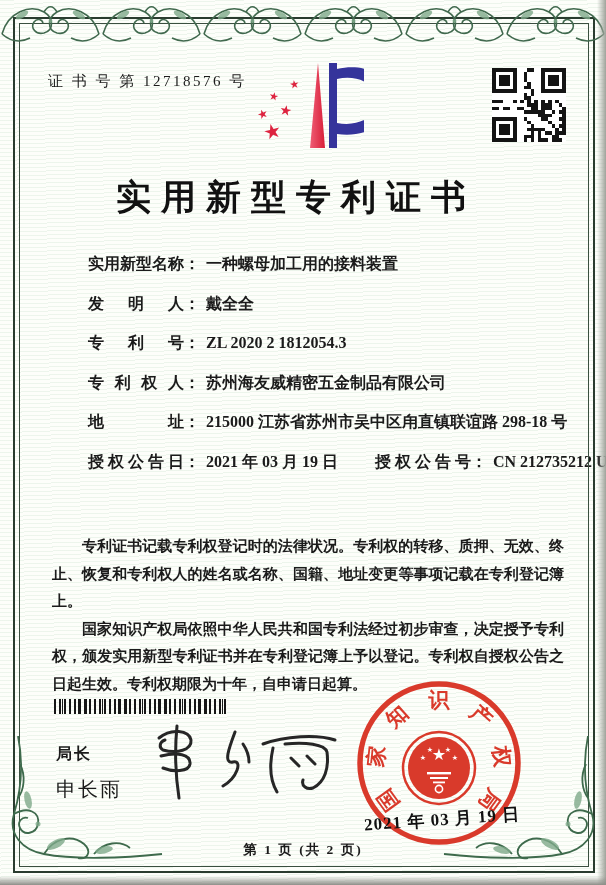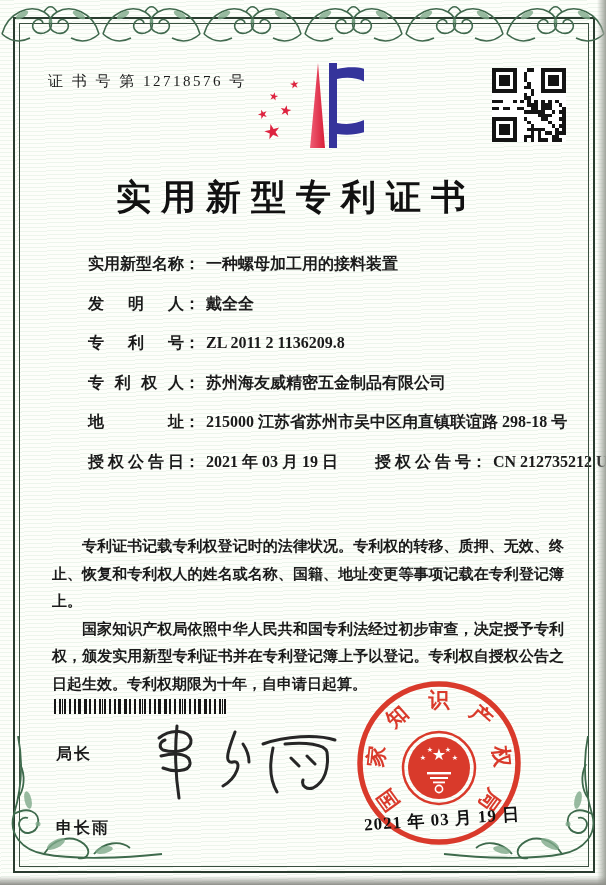--- a/index.html
+++ b/index.html
@@ -42,21 +42,21 @@
   
   .body-text{position:absolute;left:52px;right:42px;top:533px;font-size:15px;line-height:27.5px;font-weight:600;text-align:justify;}
   .body-text p{margin:0;text-indent:2em;}
   
   .barcode{position:absolute;left:54px;top:699px;width:172px;height:15px;
     background-image:
       repeating-linear-gradient(90deg,#161616 0 2px,transparent 2px 5px),
       repeating-linear-gradient(90deg,#161616 0 1px,transparent 1px 8px);
   }
   .officer-title{position:absolute;left:56px;top:744px;font-size:16px;font-weight:700;letter-spacing:2px;}
-  .officer-name{position:absolute;left:56px;top:818px;font-size:16px;font-weight:700;letter-spacing:2px;}
+  .officer-name{position:absolute;left:56px;top:776px;font-size:20px;font-weight:400;letter-spacing:2px;}
   .signature{position:absolute;left:135px;top:720px;width:215px;height:85px;}
   .sig-stroke{fill:none;stroke:#262626;stroke-width:3px;stroke-linecap:round;stroke-linejoin:round;}
   .seal{position:absolute;left:352px;top:676px;width:174px;height:174px;z-index:3;}
   .seal-char{font-size:21px;font-weight:700;fill:#d93a2b;font-family:"DejaVu Serif",serif;}
   .seal-emblem-star{font-family:"DejaVu Sans",sans-serif;fill:#fff;}
   .seal-date{position:absolute;left:364px;top:808px;font-size:17px;font-weight:700;letter-spacing:1px;color:#111;transform:rotate(-4deg);z-index:4;}
   .page-footer{position:absolute;left:0;right:0;top:841px;text-align:center;font-size:13.5px;font-weight:600;letter-spacing:2px;}
   
   .edge-right{position:absolute;right:0;top:0;width:9px;height:100%;background:linear-gradient(90deg,rgba(0,0,0,0),#9fa39b);z-index:5;}
   .edge-bottom{position:absolute;left:0;bottom:0;width:100%;height:9px;background:linear-gradient(180deg,rgba(0,0,0,0),#8e8f89);z-index:5;}
@@ -248,21 +248,21 @@
   <div class="doc-title">实用新型专利证书</div>
 
   <div class="fields">
     <div class="field-row">
       <span class="flabel">实用新型名称</span><span class="fcolon">：</span><span>一种螺母加工用的接料装置</span>
     </div>
     <div class="field-row">
       <span class="flabel">发明人</span><span class="fcolon">：</span><span>戴全全</span>
     </div>
     <div class="field-row">
-      <span class="flabel">专利号</span><span class="fcolon">：</span><span>ZL 2011 2 1136209.8</span>
+      <span class="flabel">专利号</span><span class="fcolon">：</span><span>ZL 2020 2 1812054.3</span>
     </div>
     <div class="field-row">
       <span class="flabel">专利权人</span><span class="fcolon">：</span><span>苏州海友威精密五金制品有限公司</span>
     </div>
     <div class="field-row">
       <span class="flabel">地址</span><span class="fcolon">：</span><span>215000  江苏省苏州市吴中区甪直镇联谊路 298-18 号</span>
     </div>
     <div class="field-row">
       <span class="flabel">授权公告日</span><span class="fcolon">：</span><span>2021 年 03 月 19 日</span><span class="flabel grant-second">授权公告号</span><span class="fcolon">：</span><span>CN 212735212 U</span>
     </div>
@@ -311,16 +311,17 @@
       <text class="seal-emblem-star" x="96" y="76" font-size="7" text-anchor="middle">★</text>
       <text class="seal-emblem-star" x="103" y="84" font-size="7" text-anchor="middle">★</text>
       <rect x="75" y="96" width="24" height="2.4" fill="#fff"></rect>
       <rect x="78" y="101" width="18" height="2" fill="#fff"></rect>
       <rect x="81" y="105.5" width="12" height="1.8" fill="#fff"></rect>
       <circle cx="87" cy="113" r="3.6" fill="none" stroke="#fff" stroke-width="1.6"></circle>
     </g>
   </svg>
   <div class="seal-date">2021 年 03 月 19 日</div>
 
+  <div class="page-footer">第 1 页 (共 2 页)</div>
 
   <div class="edge-right"></div>
   <div class="edge-bottom"></div>
 </div>
 
 </body></html>

